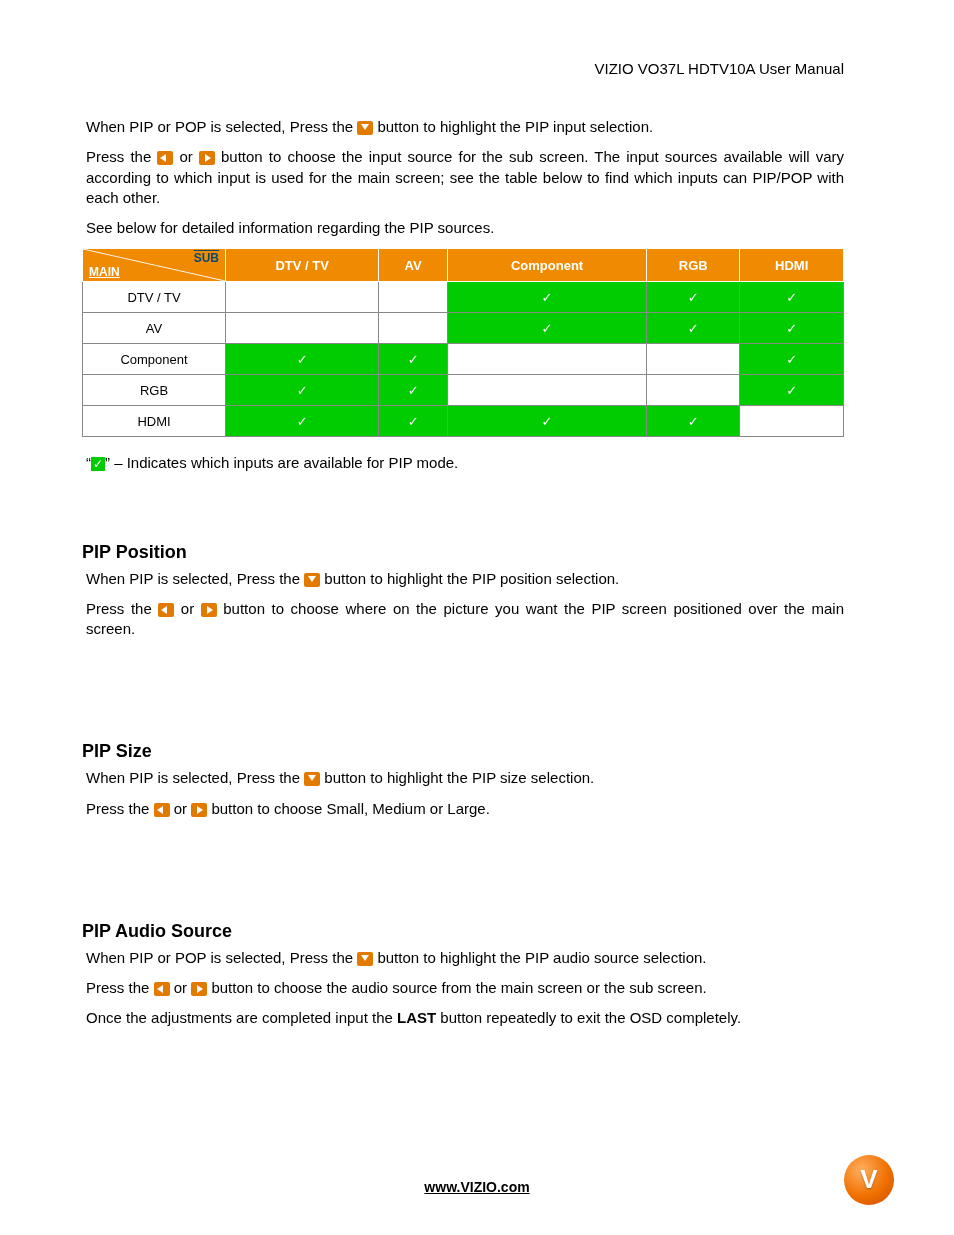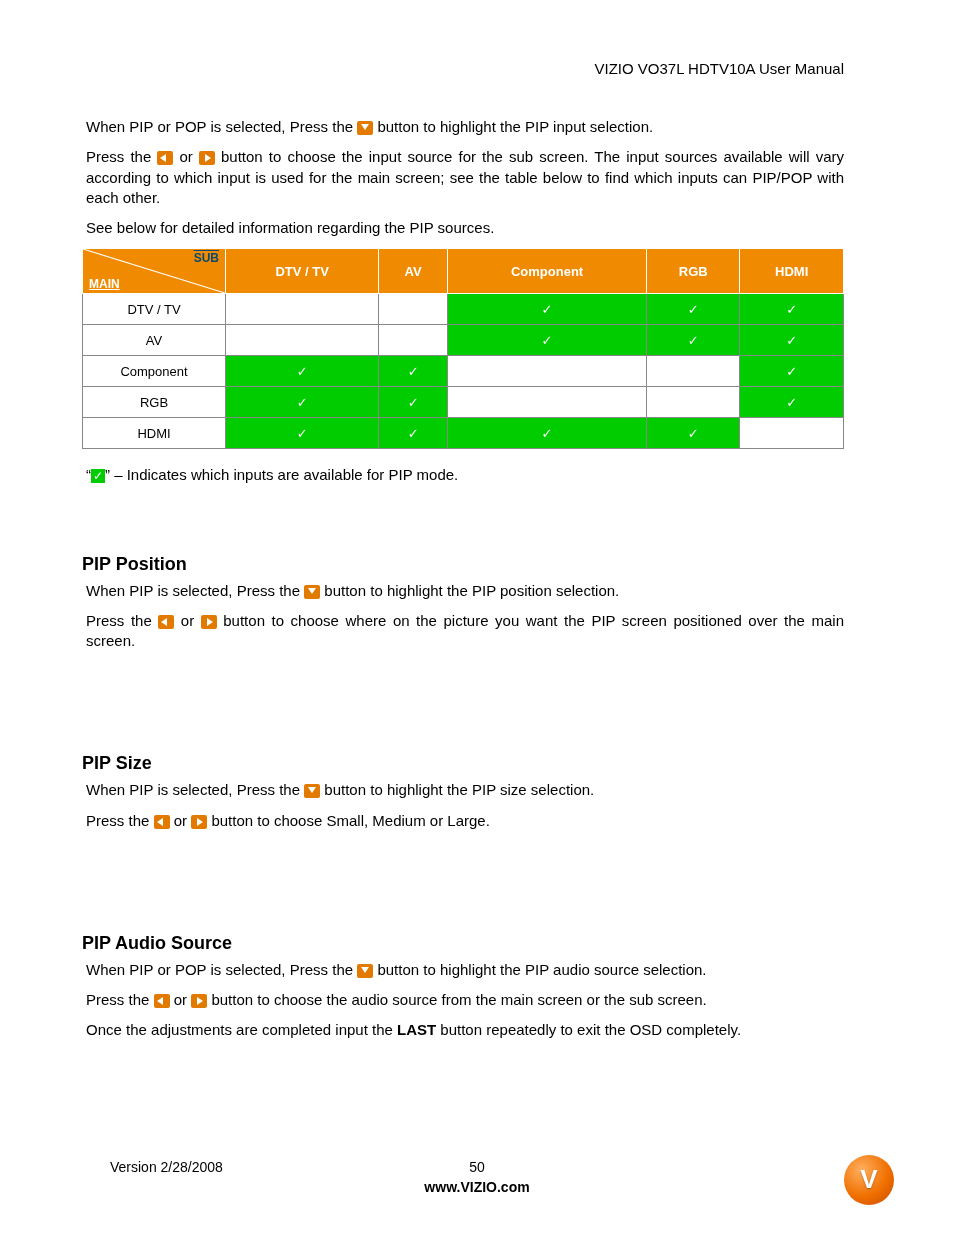--- a/index.html
+++ b/index.html
@@ -73,21 +73,21 @@
     vertical-align: middle;
   }
   table.src th.corner {
     position: relative;
     width: 130px;
     padding: 2px 6px;
     text-align: left;
   }
   .corner svg { position: absolute; left:0; top:0; width:100%; height:100%; }
   .corner .sub { color:#0c4a6e; font-weight:bold; display:block; text-align:right; text-decoration: overline; font-size:12px; }
-  .corner .main { color:#fff; font-weight:bold; display:block; text-align:left; text-decoration: underline; font-size:12px; margin-top:12px;}
+  .corner .main { color:#fff; font-weight:bold; display:block; text-align:left; text-decoration: underline; font-size:12px; margin-top:0;}
   table.src td {
     border: 1px solid #888;
     padding: 4px 8px;
     text-align: center;
     height: 22px;
   }
   td.rowlabel { text-align: left; background:#fff; }
   td.yes { background: #00cc00; color:#fff; font-weight: normal; }
   td.yes::after { content: "\2713"; color:#fff; }
 
@@ -97,21 +97,21 @@
     font-size:12px; line-height:14px; vertical-align:middle;
   }
   .legend-box::after { content:"\2713"; }
 
   .footer {
     position: absolute;
     left: 110px; right: 110px; bottom: 40px;
     font-size: 14px;
   }
   .footer .row1 { display:flex; justify-content:space-between; }
-  .footer .row2 { text-align:center; font-weight:bold; margin-top:4px; }
+  .footer .row2 { text-align:center; font-weight:bold; margin-top:4px;text-decoration:underline; }
 
   .vlogo {
     position:absolute; right:60px; bottom:30px;
     width:50px; height:50px;
   }
   .vlogo-outer {
     width:100%; height:100%;
     border-radius:50%;
     background: radial-gradient(circle at 35% 30%, #ffb060 0%, #f07000 55%, #c84a00 100%);
     display:flex; align-items:center; justify-content:center;
@@ -257,25 +257,20 @@
     <span class="icon-btn icon-left"></span>
     <span> or </span>
     <span class="icon-btn icon-right"></span>
     <span> button to choose the audio source from the main screen or the sub screen.</span>
   </p>
   <p>
     <span>Once the adjustments are completed input the </span><b>LAST</b><span> button repeatedly to exit the OSD completely.</span>
   </p>
 
   <div class="footer">
-    <div class="row1">
-      <span>Version 2/28/2008</span>
-      <span style="position:absolute; left:0; right:0; text-align:center;">50</span>
-      <span>&nbsp;</span>
-    </div>
     <div class="row2">www.VIZIO.com</div>
   </div>
 
   <div class="vlogo">
     <div class="vlogo-outer">
         <span class="vlogo-inner">V</span>
       </div>
   </div>
 </div>
 

